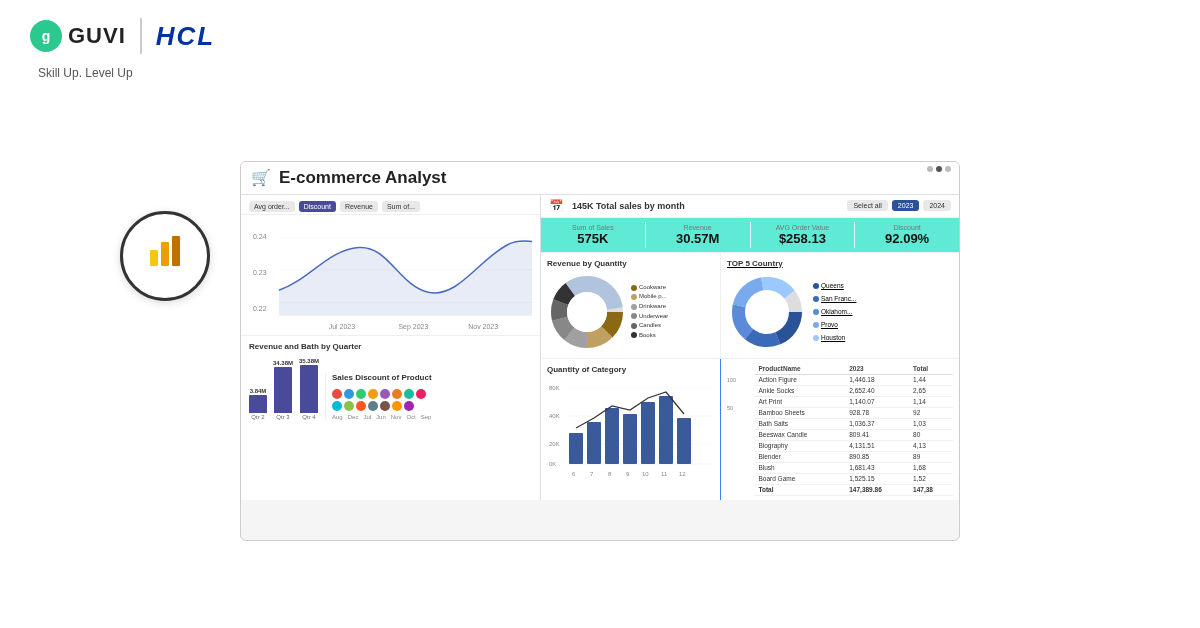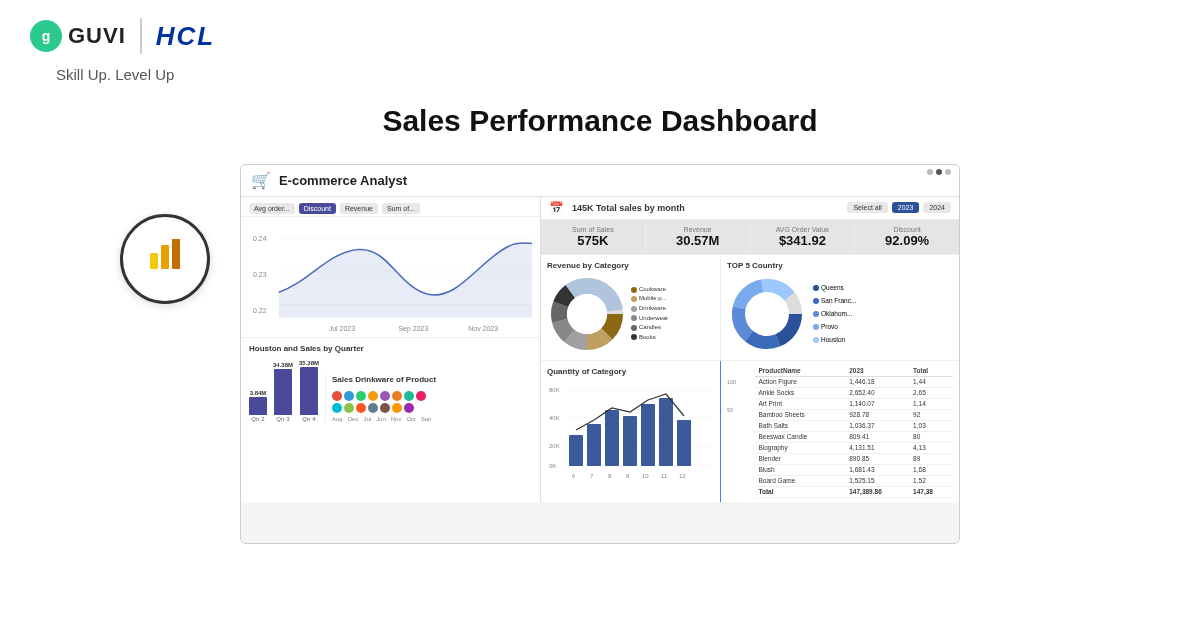--- a/index.html
+++ b/index.html
@@ -34,21 +34,21 @@
       font-size: 22px; font-weight: 800; color: #222; letter-spacing: 1px;
     }
     .divider-line {
       width: 2px; height: 36px; background: #ccc; margin: 0 14px;
     }
     .hcl-logo {
       font-size: 26px; font-weight: 900; color: #0033a0; letter-spacing: 2px;
       font-style: italic;
     }
     .tagline {
-      font-size: 15px; color: #555; margin-top: 2px; padding-left: 56px;
+      font-size: 12px; color: #555; margin-top: 2px; padding-left: 38px;
     }
 
     
     .main-title {
       text-align: center;
       padding: 18px 0 22px 0;
     }
     .main-title h1 {
       font-size: 30px; font-weight: 800; color: #111; line-height: 1.35;
     }
@@ -96,21 +96,21 @@
       border-bottom: 1px solid #e0e0e0;
       padding: 6px 10px;
       display: flex;
       align-items: center;
       gap: 8px;
     }
     .db-icon-cart {
       font-size: 16px;
     }
     .db-title {
-      font-size: 13px; font-weight: 700; color: #222;
+      font-size: 17px; font-weight: 700; color: #222;
     }
 
     .db-content {
       display: flex;
       height: 100%;
     }
 
     
     .db-left {
       width: 300px;
@@ -206,21 +206,21 @@
       font-size: 7px;
       background: #e8e8e8;
       color: #333;
       cursor: pointer;
     }
     .kpi-btn.active { background: #2a5298; color: #fff; }
 
     .kpi-row {
       display: flex;
       gap: 0;
-      background: #e5e5e5;
+      background: #5eead4;
       border-bottom: 1px solid #eee;
       padding: 4px 0;
     }
     .kpi-card {
       flex: 1;
       text-align: center;
       border-right: 1px solid #eee;
       padding: 2px 4px;
     }
     .kpi-card:last-child { border-right: none; }
@@ -236,20 +236,21 @@
     .revenue-cat {
       width: 180px;
       padding: 6px 6px;
       border-right: 1px solid #eee;
       background: #fff;
     }
     .top5-country {
       flex: 1;
       padding: 6px;
       background: #fff;
+      text-decoration: underline;
     }
 
     
     .donut-wrap {
       display: flex;
       align-items: center;
       gap: 4px;
     }
     .donut-legend {
       font-size: 6px;
@@ -336,21 +337,21 @@
     </div>
     <span class="guvi-text">GUVI</span>
   </div>
   <div class="divider-line"></div>
   <span class="hcl-logo">HCL</span>
 </div>
 <div class="tagline">Skill Up. Level Up</div>
 
 <div class="main-title">
   <h1>
-    <span>Sales Performance Dashboard</span><br>
+    <br>
   </h1>
 </div>
 
 <div class="dashboard-wrapper">
 
   <div class="powerbi-circle">
     <span class="powerbi-icon">
       
       <svg width="46" height="46" viewBox="0 0 46 46">
         <rect x="8" y="22" width="8" height="16" fill="#f2c811" rx="1"></rect>
@@ -398,40 +399,40 @@
             <line x1="30" y1="50" x2="284" y2="50" stroke="#eee" stroke-width="0.5"></line>
             <line x1="30" y1="82" x2="284" y2="82" stroke="#eee" stroke-width="0.5"></line>
 
             <path d="M30,70 C60,60 80,30 110,28 C140,26 150,65 180,72 C210,78 230,40 260,25 C270,20 280,22 284,22 L284,95 L30,95 Z" fill="rgba(100,130,200,0.15)"></path>
 
             <path d="M30,70 C60,60 80,30 110,28 C140,26 150,65 180,72 C210,78 230,40 260,25 C270,20 280,22 284,22" fill="none" stroke="#4a6abf" stroke-width="1.5"></path>
           </svg>
         </div>
 
         <div class="quarter-section">
-          <div class="section-title">Houston and Sales by Quarter</div>
+          <div class="section-title">Revenue and Bath by Quarter</div>
           <div style="display:flex; align-items:flex-end; gap:6px; height:65px; padding-top:4px;">
             <div class="bar-group">
               <span class="bar-value">3.84M</span>
               <div class="bar-rect" style="height:18px;"></div>
               <span class="bar-label">Qtr 2</span>
             </div>
             <div class="bar-group">
               <span class="bar-value">34.38M</span>
               <div class="bar-rect" style="height:46px;"></div>
               <span class="bar-label">Qtr 3</span>
             </div>
             <div class="bar-group">
               <span class="bar-value">35.38M</span>
               <div class="bar-rect" style="height:48px;"></div>
               <span class="bar-label">Qtr 4</span>
             </div>
 
             <div style="flex:1; border-left:1px solid #eee; padding-left:6px;">
-              <div class="section-title">Sales Drinkware of Product</div>
+              <div class="section-title">Sales Discount of Product</div>
               <div style="display:flex; flex-wrap:wrap; gap:2px; padding-top:3px; max-width:100px;">
                 <div class="freq-dot" style="background:#e74c3c;"></div>
                 <div class="freq-dot" style="background:#3498db;"></div>
                 <div class="freq-dot" style="background:#2ecc71;"></div>
                 <div class="freq-dot" style="background:#f39c12;"></div>
                 <div class="freq-dot" style="background:#9b59b6;"></div>
                 <div class="freq-dot" style="background:#e67e22;"></div>
                 <div class="freq-dot" style="background:#1abc9c;"></div>
                 <div class="freq-dot" style="background:#e91e63;"></div>
                 <div class="freq-dot" style="background:#00bcd4;"></div>
@@ -472,32 +473,32 @@
           <div class="kpi-card">
             <div class="kpi-card-label">Sum of Sales</div>
             <div class="kpi-card-value">575K</div>
           </div>
           <div class="kpi-card">
             <div class="kpi-card-label">Revenue</div>
             <div class="kpi-card-value">30.57M</div>
           </div>
           <div class="kpi-card">
             <div class="kpi-card-label">AVG Order Value</div>
-            <div class="kpi-card-value">$341.92</div>
+            <div class="kpi-card-value">$258.13</div>
           </div>
           <div class="kpi-card">
             <div class="kpi-card-label">Discount</div>
             <div class="kpi-card-value">92.09%</div>
           </div>
         </div>
 
         <div class="charts-mid">
 
           <div class="revenue-cat">
-            <div class="section-title">Revenue by Category</div>
+            <div class="section-title">Revenue by Quantity</div>
             <div class="donut-wrap">
 
               <svg width="80" height="80" viewBox="0 0 80 80">
 
                 <circle cx="40" cy="40" r="28" fill="none" stroke="#ddd" stroke-width="16"></circle>
 
                 <circle cx="40" cy="40" r="28" fill="none" stroke="#8b6914" stroke-width="16" stroke-dasharray="22 154" stroke-dashoffset="0"></circle>
 
                 <circle cx="40" cy="40" r="28" fill="none" stroke="#c0a060" stroke-width="16" stroke-dasharray="22 154" stroke-dashoffset="-22"></circle>
 

